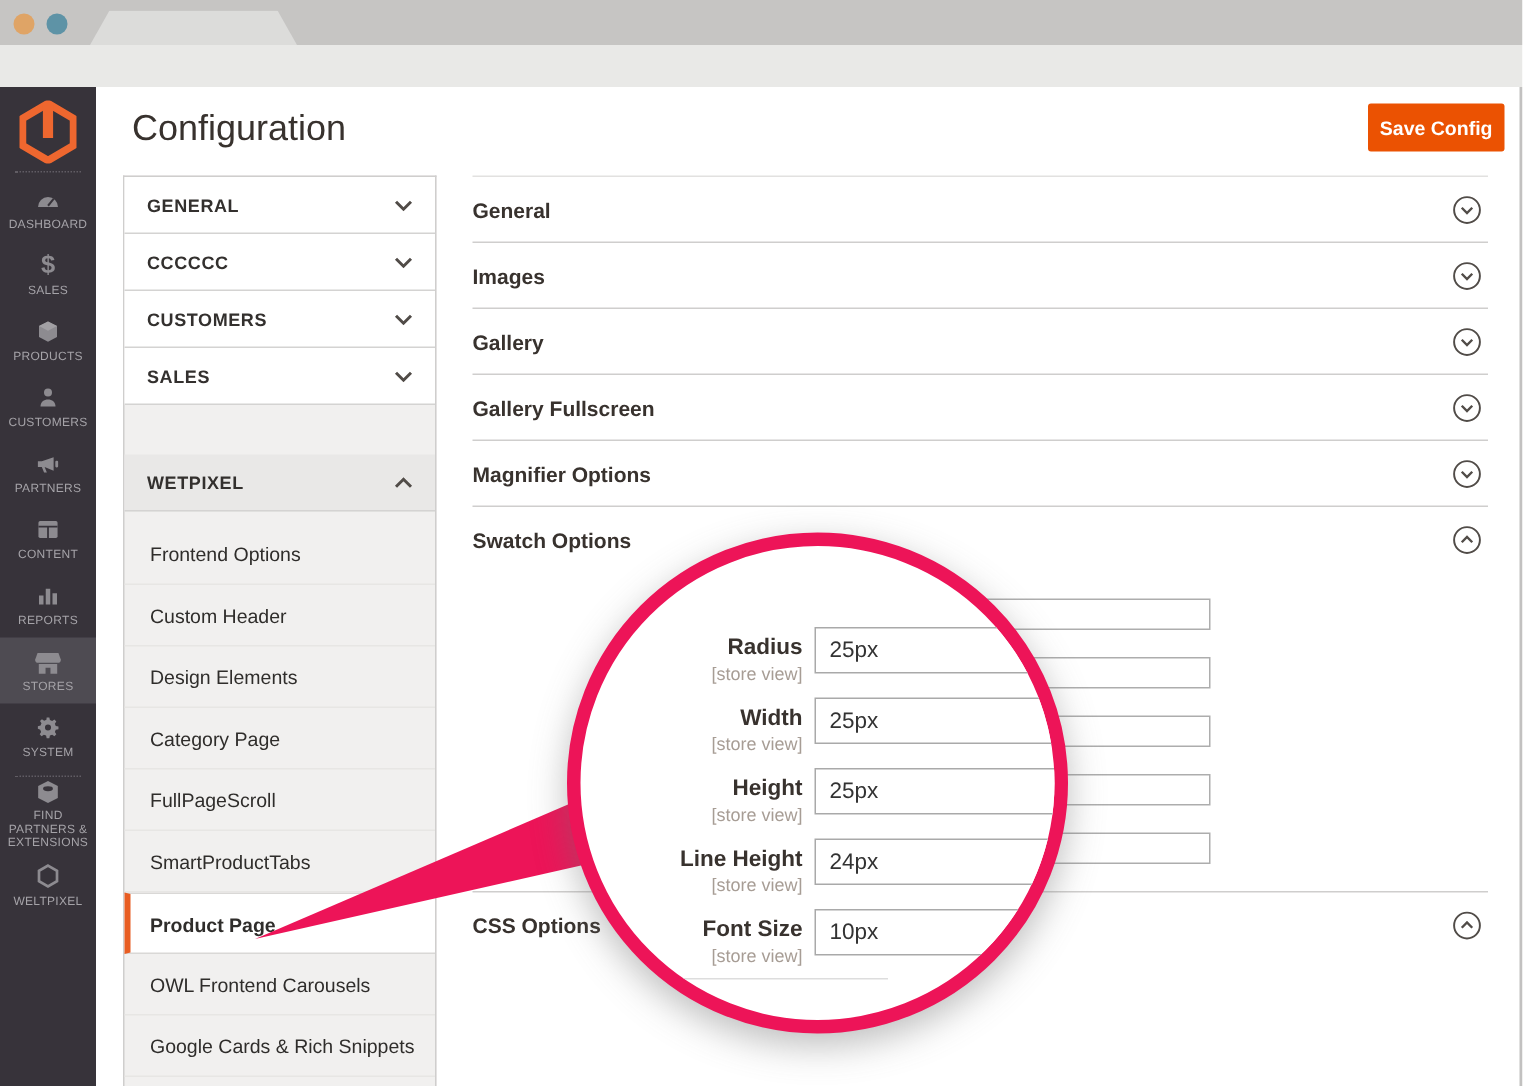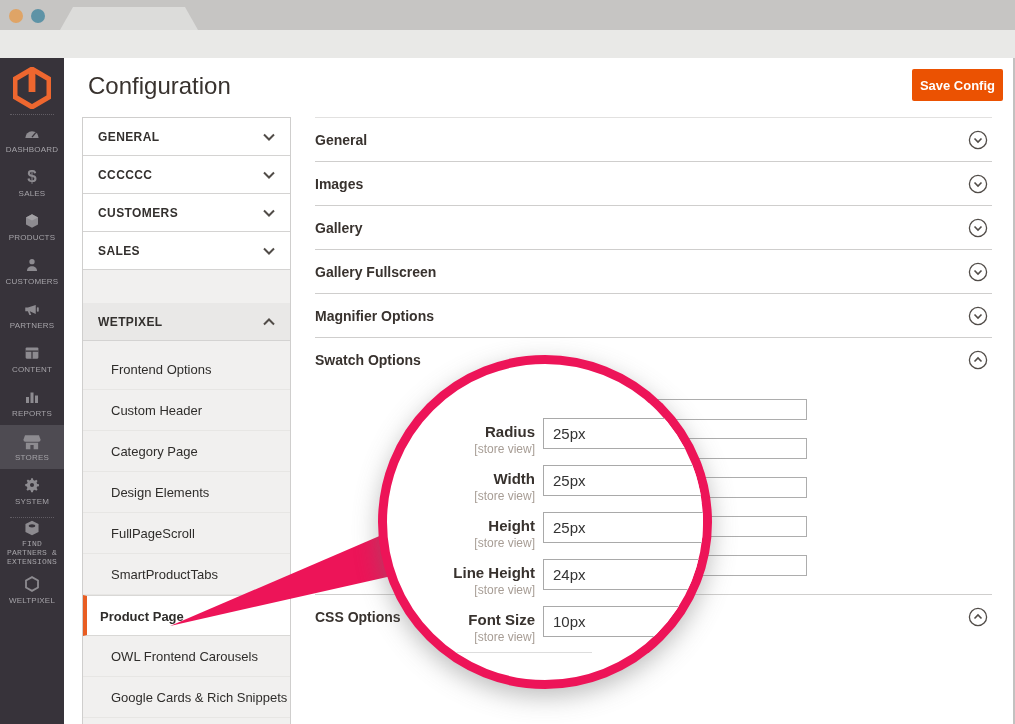--- a/index.html
+++ b/index.html
@@ -16,21 +16,21 @@
   .chrome-tab { position:absolute; left:60px; top:7px; width:138px; height:23px; background:#dcdcda;
     clip-path:polygon(0 100%, 13px 0, calc(100% - 13px) 0, 100% 100%); }
   .chrome-toolbar { position:absolute; left:0; top:30px; width:1015px; height:28px; background:#e9e9e7; }
 
   
   .sidebar { position:absolute; left:0; top:58px; width:64px; bottom:0; background:#37333a; z-index:5; }
   .logo-wrap { height:52px; display:flex; align-items:center; justify-content:center; padding-top:8px; }
   .side-sep { border-top:1px dotted #615d64; margin:4px 10px 0 10px; }
   .side-items { margin-top:2px; }
   .side-item { height:44px; display:flex; flex-direction:column; align-items:center; justify-content:center; cursor:pointer; }
-  .side-item.tall { height:50px;font-family:Liberation Mono, monospace; }
+  .side-item.tall { height:50px; }
   .side-item .lab { font-size:8px; letter-spacing:.2px; color:#a5a3a8; text-align:center; line-height:9px; margin-top:3px; padding:0 2px; }
   .side-item svg { display:block; }
   .side-item.active { background:#4e4b52; }
   .icon-fill { fill:#8d8b90; }
   .icon-stroke { stroke:#8d8b90; fill:none; }
   .dollar { font-size:17px; font-weight:bold; color:#8d8b90; line-height:18px; }
 
   
   .page-header { position:absolute; left:64px; top:58px; right:0; height:58px; background:#fff; }
   .page-title { position:absolute; left:24px; top:14px; font-size:24px; font-weight:400; color:#38322e; }
@@ -38,21 +38,21 @@
     border:none; border-radius:2px; color:#fff; font-size:13px; font-weight:700; font-family:"Liberation Sans",sans-serif; cursor:pointer; }
 
   
   .config-nav { position:absolute; left:82px; top:117px; width:209px; bottom:0; background:#f1f0ef;
     border:1px solid #cfcecd; border-bottom:none; z-index:3; }
   .cfg-section { height:38px; background:#fff; border-bottom:1px solid #d4d3d2; display:flex; align-items:center;
     justify-content:space-between; padding:0 15px; cursor:pointer; }
   .cfg-section .s-lab { font-size:12px; font-weight:700; letter-spacing:.4px; color:#33302e; }
   .cfg-section.expanded { background:#e9e8e7;margin-top:33px; }
   .cfg-sub { padding-top:8px; }
-  .cfg-sub-item { height:41px; line-height:41px; padding-left:28px; font-size:13px; color:#2f2d2b;
+  .cfg-sub-item { height:41px; line-height:41px; padding-left:17px; font-size:13px; color:#2f2d2b;
     border-bottom:1px solid #e7e6e4; cursor:pointer; }
   .cfg-sub-item.active { background:#fff; border-left:4px solid #e85d22; padding-left:13px; font-weight:700;
     border-top:1px solid #d9d8d6; border-bottom:1px solid #d9d8d6; }
   .chev { width:12px; height:8px; }
   .chev polyline { fill:none; stroke:#514c48; stroke-width:2; }
 
   
   .main { position:absolute; left:315px; top:117px; width:677px; border-top:1px solid #e2e1e0; }
   .acc-row { position:relative; height:44px; display:flex; align-items:center; border-bottom:1px solid #cfcecd; cursor:pointer; }
   .acc-row.noline { border-bottom:none; }
@@ -233,22 +233,22 @@
   </div>
   <div class="cfg-section expanded">
     <span class="s-lab">WETPIXEL</span>
     <svg class="chev" viewBox="0 0 12 8">
         <polyline points="1,6.5 6,1.5 11,6.5"></polyline>
       </svg>
   </div>
   <div class="cfg-sub">
     <div class="cfg-sub-item">Frontend Options</div>
     <div class="cfg-sub-item">Custom Header</div>
+    <div class="cfg-sub-item">Design Elements</div>
     <div class="cfg-sub-item">Category Page</div>
-    <div class="cfg-sub-item">Design Elements</div>
     <div class="cfg-sub-item">FullPageScroll</div>
     <div class="cfg-sub-item">SmartProductTabs</div>
     <div class="cfg-sub-item active">Product Page</div>
     <div class="cfg-sub-item">OWL Frontend Carousels</div>
     <div class="cfg-sub-item">Google Cards &amp; Rich Snippets</div>
   </div>
 </div>
 
 <div class="main">
   <div class="acc-row">

